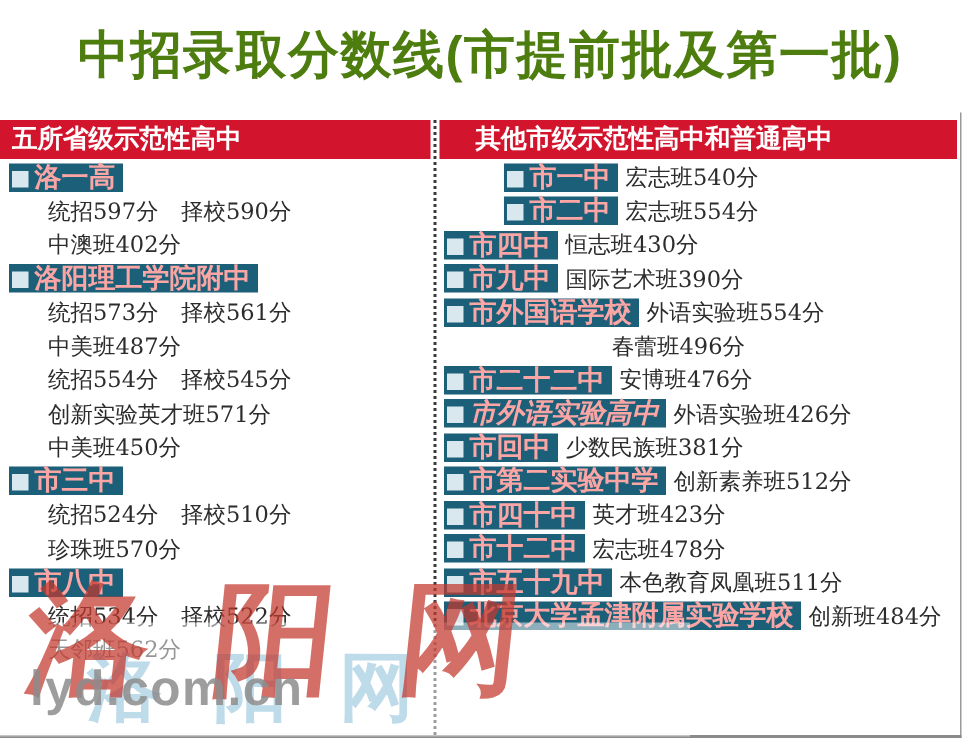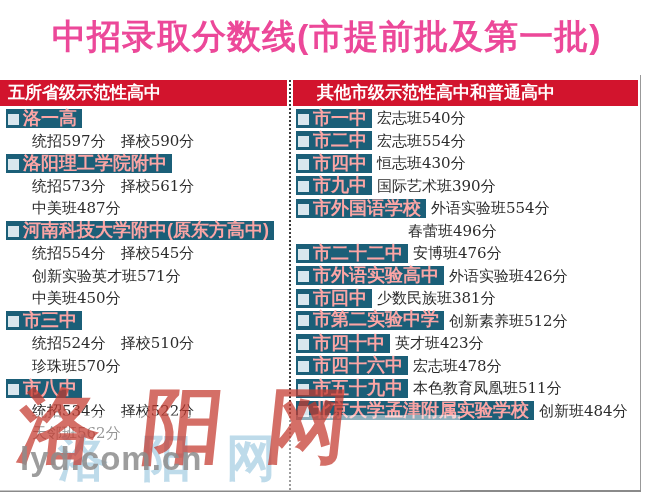--- a/index.html
+++ b/index.html
@@ -4,21 +4,21 @@
 <style>
   html,body { margin:0; padding:0; background:#fff; }
   .page {
     position:relative; width:650px; height:498px; background:#ffffff;
     font-family:"DejaVu Serif","Liberation Serif",serif;
     overflow:hidden;
   }
   .title {
     position:absolute; top:14px; left:52px;
     font-family:"Liberation Sans","DejaVu Sans",sans-serif;
-    font-weight:bold; font-size:34px; color:#ec4899; letter-spacing:1px;
+    font-weight:bold; font-size:34px; color:#4d7c0f; letter-spacing:1px;
     white-space:nowrap;
   }
   .header-row { position:absolute; top:80px; left:0; width:638px; height:26px; }
   .hcell {
     position:absolute; top:0; height:26px; box-sizing:border-box;
     color:#ffffff; font-family:"Liberation Sans","DejaVu Sans",sans-serif;
     font-weight:bold; font-size:17px; line-height:26px; white-space:nowrap;
   }
   .hcell-left  { left:0;     width:287px; padding-left:8px;  }
   .hcell-right { left:293px; width:345px; padding-left:24px; }
@@ -82,47 +82,47 @@
     <div class="hcell hcell-left" style="background: rgb(210, 20, 45);">五所省级示范性高中</div>
   </div>
 
   <div class="divider-v"></div>
   <div class="border-right"></div>
   <div class="border-bottom"></div>
 
   <div class="col col-left" id="col-left">
       <div class="line"><span class="chip" style="background: rgb(27, 95, 120);"><span class="sq"></span><span>洛一高</span></span></div>
       <div class="line indent-left">统招597分　择校590分</div>
+      <div class="line indent-left">中澳班402分</div>
       <div class="line"><span class="chip" style="background: rgb(27, 95, 120);"><span class="sq"></span><span>洛阳理工学院附中</span></span></div>
       <div class="line indent-left">统招573分　择校561分</div>
       <div class="line indent-left">中美班487分</div>
-      <div class="line"><span class="chip" style="background: rgb(27, 95, 120);"><span class="sq"></span><span>河南科技大学附中(原东方高中)</span></span></div>
       <div class="line indent-left">统招554分　择校545分</div>
       <div class="line indent-left">创新实验英才班571分</div>
       <div class="line indent-left">中美班450分</div>
       <div class="line"><span class="chip" style="background: rgb(27, 95, 120);"><span class="sq"></span><span>市三中</span></span></div>
       <div class="line indent-left">统招524分　择校510分</div>
       <div class="line indent-left">珍珠班570分</div>
       <div class="line"><span class="chip" style="background: rgb(27, 95, 120);"><span class="sq"></span><span>市八中</span></span></div>
       <div class="line indent-left">统招534分　择校522分</div>
       <div class="line indent-left">天邻班562分</div>
     </div>
   <div class="col col-right" id="col-right">
-      <div class="line"><span class="chip" style="background: rgb(27, 95, 120);"><span class="sq"></span><span>市一中</span></span><span class="score-inline">宏志班540分</span></div>
-      <div class="line"><span class="chip" style="background: rgb(27, 95, 120);"><span class="sq"></span><span>市二中</span></span><span class="score-inline">宏志班554分</span></div>
+      <div class="line"><span class="chip" style="background: rgb(27, 95, 120); margin-left: 40px;"><span class="sq"></span><span>市一中</span></span><span class="score-inline">宏志班540分</span></div>
+      <div class="line"><span class="chip" style="background: rgb(27, 95, 120); margin-left: 40px;"><span class="sq"></span><span>市二中</span></span><span class="score-inline">宏志班554分</span></div>
       <div class="line"><span class="chip" style="background: rgb(27, 95, 120);"><span class="sq"></span><span>市四中</span></span><span class="score-inline">恒志班430分</span></div>
       <div class="line"><span class="chip" style="background: rgb(27, 95, 120);"><span class="sq"></span><span>市九中</span></span><span class="score-inline">国际艺术班390分</span></div>
       <div class="line"><span class="chip" style="background: rgb(27, 95, 120);"><span class="sq"></span><span>市外国语学校</span></span><span class="score-inline">外语实验班554分</span></div>
       <div class="line indent-right">春蕾班496分</div>
       <div class="line"><span class="chip" style="background: rgb(27, 95, 120);"><span class="sq"></span><span>市二十二中</span></span><span class="score-inline">安博班476分</span></div>
-      <div class="line"><span class="chip" style="background: rgb(27, 95, 120);"><span class="sq"></span><span>市外语实验高中</span></span><span class="score-inline">外语实验班426分</span></div>
+      <div class="line"><span class="chip" style="background: rgb(27, 95, 120); font-style: italic;"><span class="sq"></span><span>市外语实验高中</span></span><span class="score-inline">外语实验班426分</span></div>
       <div class="line"><span class="chip" style="background: rgb(27, 95, 120);"><span class="sq"></span><span>市回中</span></span><span class="score-inline">少数民族班381分</span></div>
-      <div class="line"><span class="chip" style="background: rgb(27, 95, 120); font-family: Liberation Mono, monospace;"><span class="sq"></span><span>市第二实验中学</span></span><span class="score-inline">创新素养班512分</span></div>
+      <div class="line"><span class="chip" style="background: rgb(27, 95, 120);"><span class="sq"></span><span>市第二实验中学</span></span><span class="score-inline">创新素养班512分</span></div>
       <div class="line"><span class="chip" style="background: rgb(27, 95, 120);"><span class="sq"></span><span>市四十中</span></span><span class="score-inline">英才班423分</span></div>
-      <div class="line"><span class="chip" style="background: rgb(27, 95, 120);"><span class="sq"></span><span>市四十六中</span></span><span class="score-inline">宏志班478分</span></div>
+      <div class="line"><span class="chip" style="background: rgb(27, 95, 120);"><span class="sq"></span><span>市十二中</span></span><span class="score-inline">宏志班478分</span></div>
       <div class="line"><span class="chip" style="background: rgb(27, 95, 120);"><span class="sq"></span><span>市五十九中</span></span><span class="score-inline">本色教育凤凰班511分</span></div>
       <div class="line"><span class="chip" style="background: rgb(27, 95, 120);"><span class="sq"></span><span>北京大学孟津附属实验学校</span></span><span class="score-inline">创新班484分</span></div>
     </div>
 
   <div class="wm-veil"></div>
   <div class="wm-blue">洛阳网</div>
   <div class="wm-red">洛阳网</div>
   <div class="wm-url">lyd.com.cn</div>
 
 </div>

